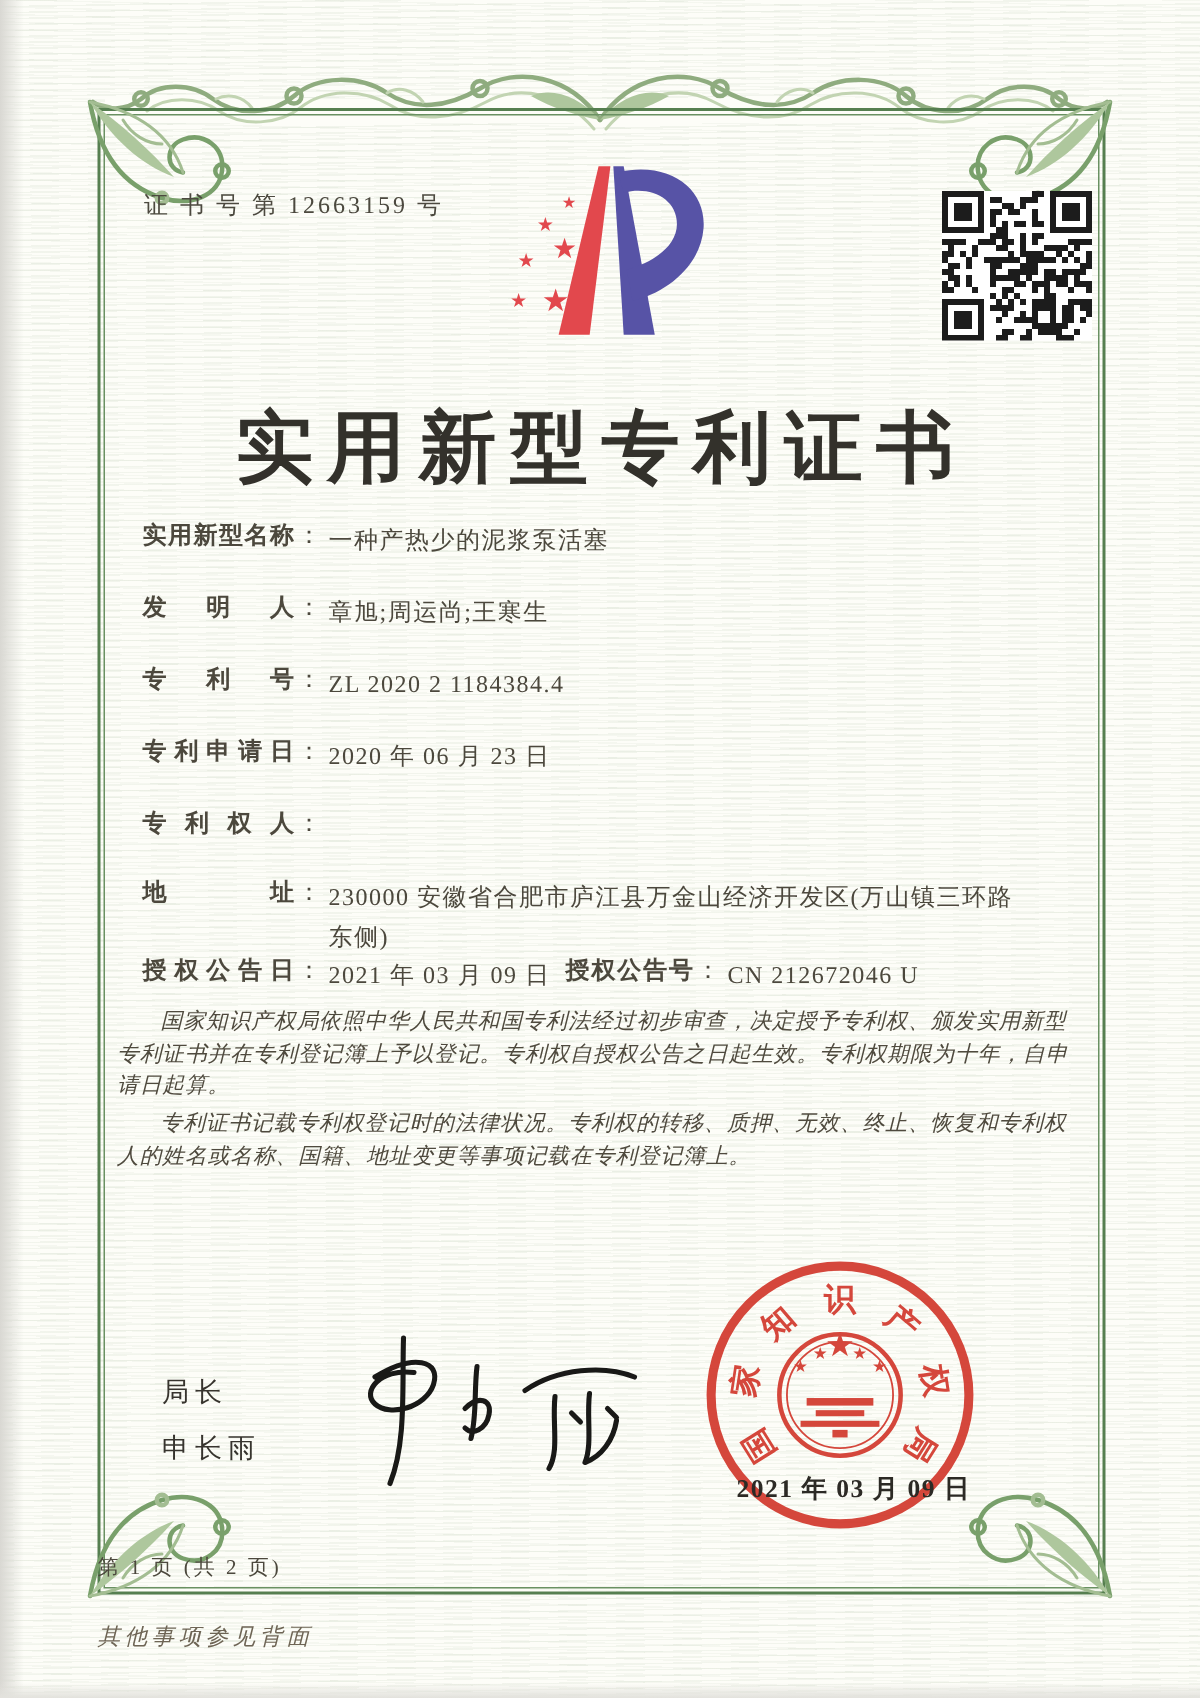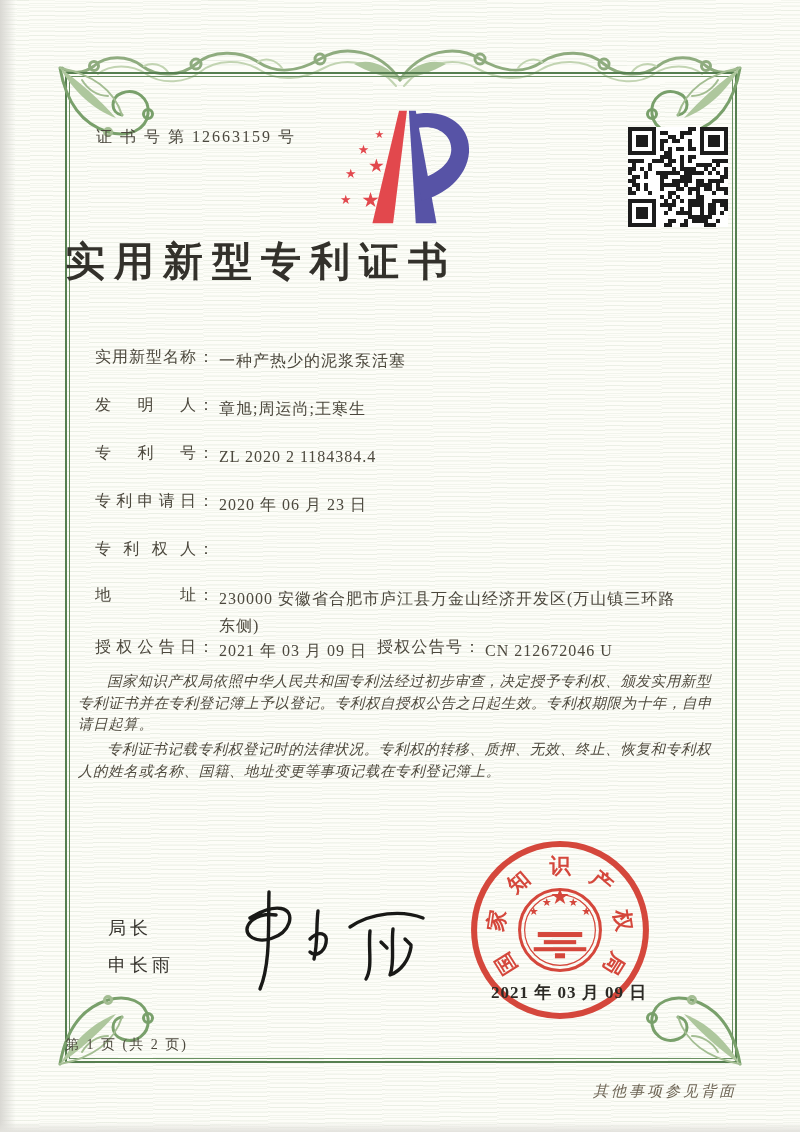--- a/index.html
+++ b/index.html
@@ -27,44 +27,44 @@
   .corner.br{left:634px;top:958px;}
   .corner.bl{left:54px;top:958px;transform:scaleX(-1);}
   .corner.tr{left:634px;top:62px;transform:scaleY(-1);}
   .corner.tl{left:54px;top:62px;transform:scale(-1,-1);}
 
   .cert-no{position:absolute;left:96px;top:127px;font-size:16px;letter-spacing:2px;color:#4c493f;}
 
   .logo{position:absolute;left:333px;top:106px;width:138px;height:126px;}
   .qr{position:absolute;left:628px;top:127px;width:100px;height:100px;}
 
-  .title{position:absolute;left:65px;top:234px;width:672px;
-    font-size:40px;font-weight:700;letter-spacing:9px;color:#33312b;}
+  .title{position:absolute;left:65px;top:264px;width:672px;text-align:center;
+    font-size:52px;font-weight:700;letter-spacing:9px;color:#33312b;}
 
   .row{position:absolute;left:95px;font-size:16px;letter-spacing:1px;color:#4c483d;
     display:flex;align-items:flex-start;}
-  .flabel{display:inline-block;width:102px;text-align:justify;text-align-last:justify;}
+  .flabel{display:inline-block;width:102px;text-align:justify;text-align-last:justify;font-weight:bold;}
   .colon{display:inline-block;margin:0 4px 0 1px;}
   .fvalue{display:inline-block;max-width:480px;line-height:27px;}
   .flabel.narrow{width:86px;padding-left:24px;}
 
   .para{position:absolute;left:78px;width:636px;font-size:14.5px;line-height:21.5px;
     text-indent:2em;letter-spacing:0.6px;font-style:italic;color:#4f4a3e;}
 
   .sig-role{position:absolute;left:108px;top:916px;font-size:18px;letter-spacing:4px;color:#37342e;}
   .sig-name{position:absolute;left:108px;top:953px;font-size:18px;letter-spacing:4px;color:#37342e;}
   .autograph{position:absolute;left:222px;top:882px;width:225px;height:118px;}
 
   .seal{position:absolute;left:467px;top:837px;width:186px;height:186px;opacity:0.93;}
   .seal-date{position:absolute;left:491px;top:981px;font-size:17px;letter-spacing:1px;
     color:#2c2a25;font-weight:600;z-index:5;}
 
   .page-indicator{position:absolute;left:65px;top:1036px;width:672px;text-align:left;
     font-size:14px;letter-spacing:2px;color:#4c483d;}
-  .back-note{position:absolute;left:65px;top:1082px;width:672px;text-align:right;
+  .back-note{position:absolute;left:65px;top:1082px;width:672px;text-align:left;
     font-size:15px;letter-spacing:3px;font-style:italic;color:#6e6555;font-family:Liberation Serif, serif;}
 </style>
 </head>
 <body>
 
 <div class="sheet">
   <div class="scan-edge-left"></div>
   <div class="scan-edge-bottom"></div>
 
   <svg width="0" height="0" style="position:absolute">

